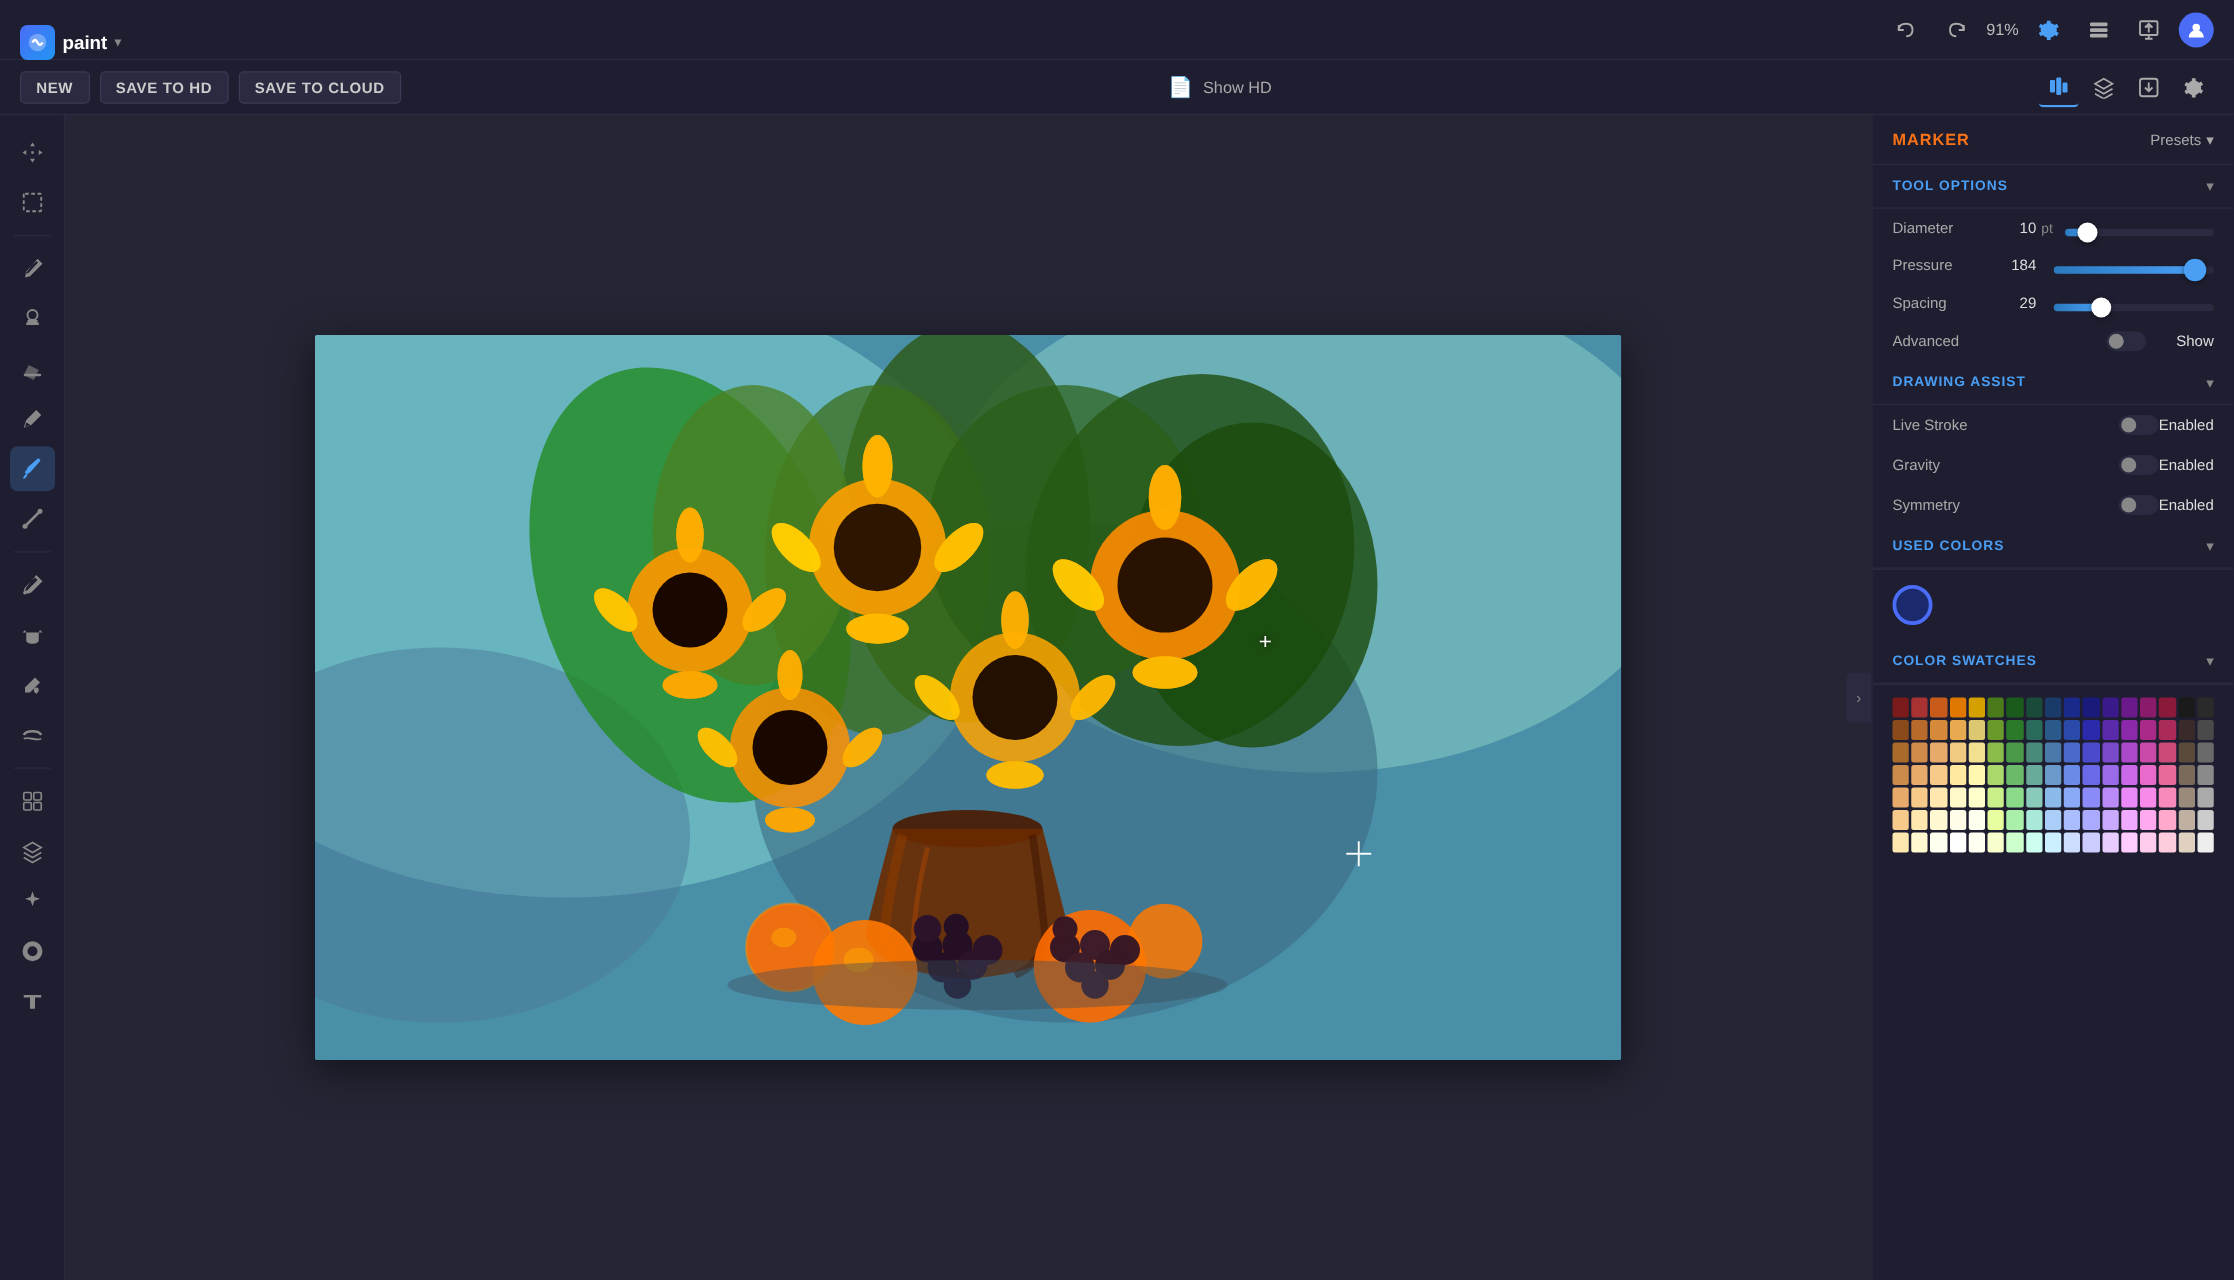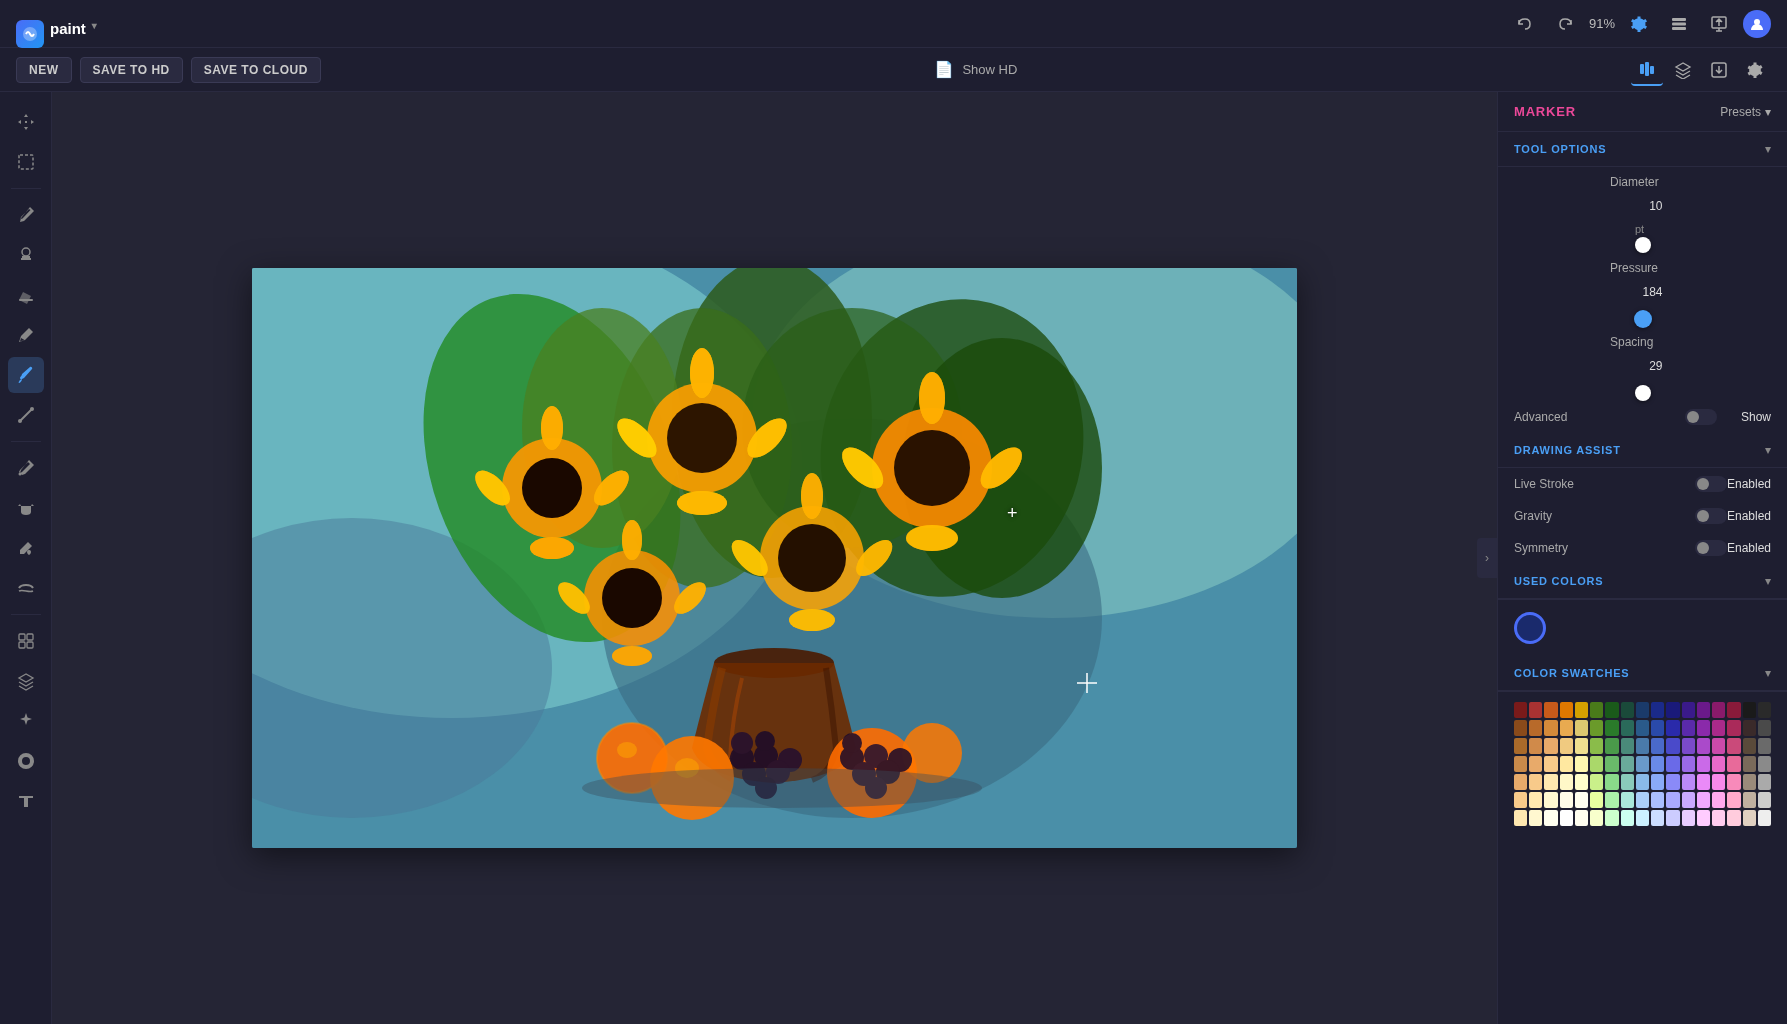--- a/index.html
+++ b/index.html
@@ -20,20 +20,21 @@
       align-items: center;
       background: #1e1e30;
       height: 48px;
       padding: 0 16px;
       gap: 20px;
       border-bottom: 1px solid #2a2a40;
       flex-shrink: 0;
     }
     .app-logo {
       display: flex;
+      align-items: center;
       gap: 6px;
       color: #fff;
       font-weight: 600;
       font-size: 15px;
       margin-top: 21px;
     }
     .logo-icon {
       width: 28px;
       height: 28px;
       background: linear-gradient(135deg, #4a6cf7, #2196F3);
@@ -260,21 +261,21 @@
     .panel-header {
       display: flex;
       align-items: center;
       justify-content: space-between;
       padding: 12px 16px;
       border-bottom: 1px solid #2a2a40;
     }
     .panel-title {
       font-size: 13px;
       font-weight: 700;
-      color: #ec4899;
+      color: #f97316;
       letter-spacing: 0.8px;
       text-transform: uppercase;
     }
     .panel-presets {
       display: flex;
       align-items: center;
       gap: 4px;
       color: #aaa;
       font-size: 12px;
       cursor: pointer;
@@ -292,24 +293,23 @@
       font-size: 11px;
       font-weight: 700;
       color: #4a9ff5;
       text-transform: uppercase;
       letter-spacing: 0.8px;
     }
     .section-chevron { color: #888; font-size: 12px; }
 
     .tool-option-row {
       display: flex;
-      align-items: center;
+      align-items: flex-end;
       padding: 8px 16px;
       gap: 10px;
-      flex-direction: column;
     }
     .option-label {
       font-size: 12px;
       color: #aaa;
       width: 65px;
       flex-shrink: 0;
     }
     .option-value {
       font-size: 12px;
       color: #ddd;

